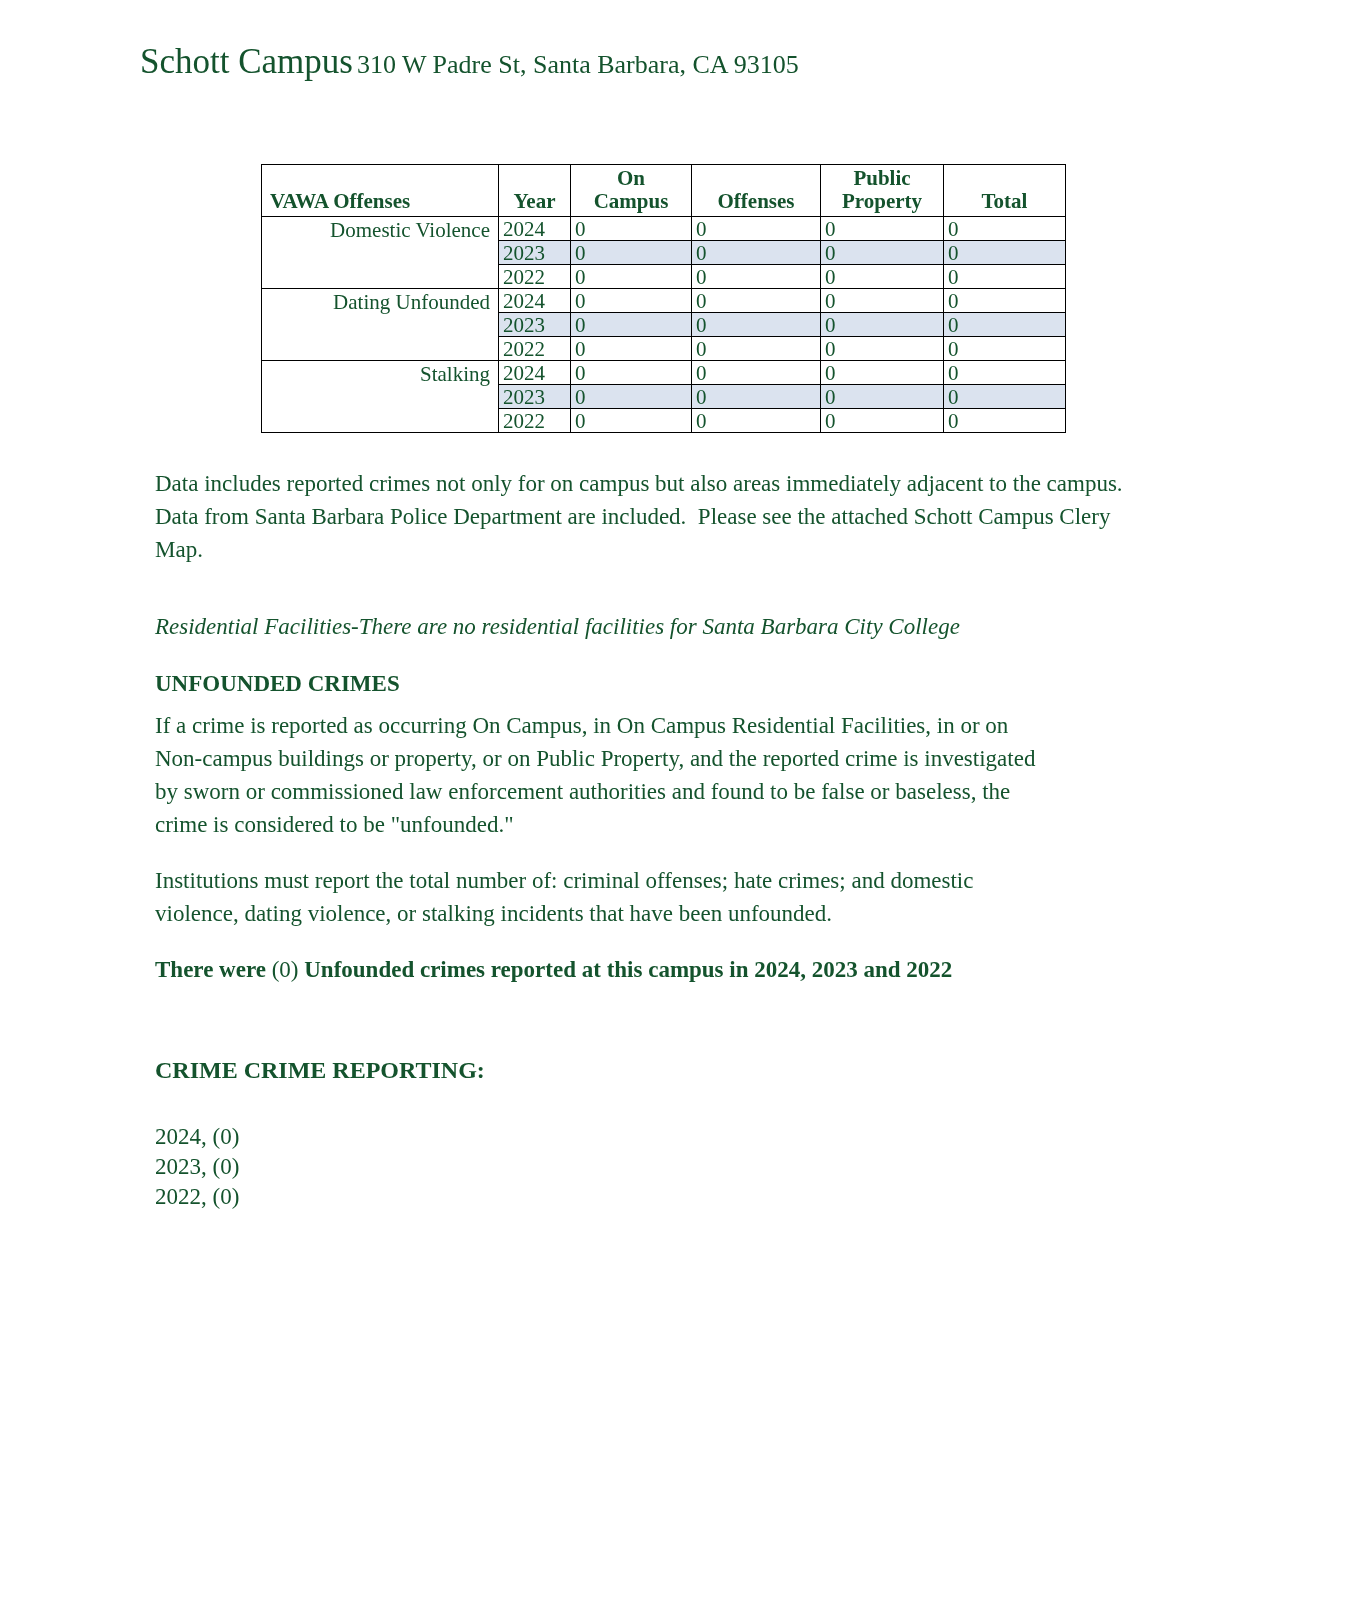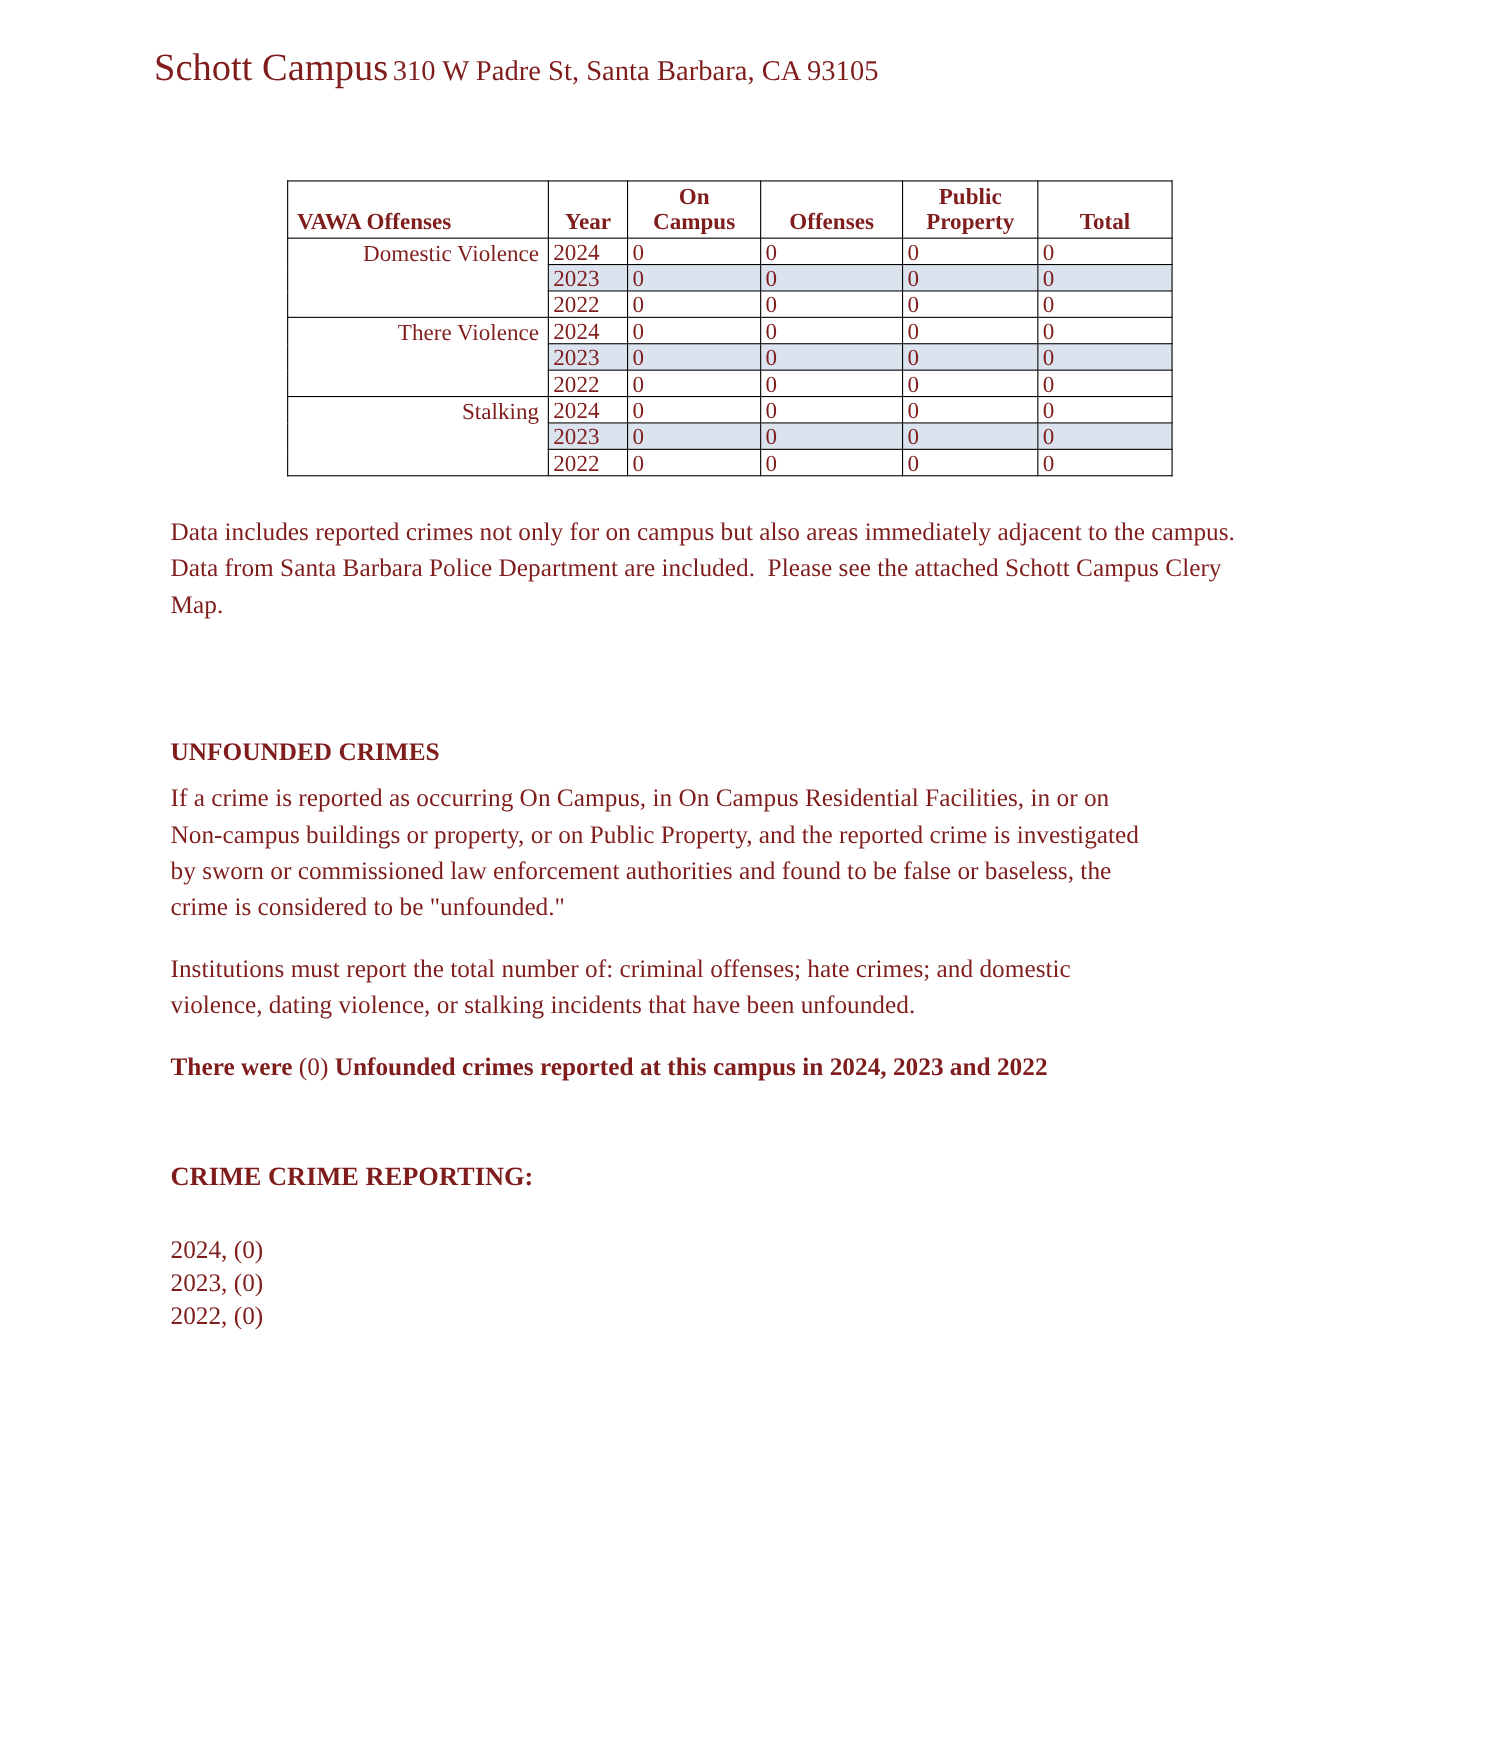--- a/index.html
+++ b/index.html
@@ -3,21 +3,21 @@
 <meta charset="utf-8">
 <style>
   * { margin: 0; padding: 0; box-sizing: border-box; }
   html, body { background: #ffffff; }
   .page {
     position: relative;
     width: 1366px;
     height: 1604px;
     background: #ffffff;
     font-family: "Liberation Serif", "DejaVu Serif", serif;
-    color: #7f1d1d;
+    color: #14532d;
     overflow: hidden;
   }
   .doc-title {
     position: absolute;
     left: 140px;
     top: 42px;
     white-space: pre;
   }
   .doc-title .campus-name { font-size: 35px; }
   .doc-title .campus-address { font-size: 26px; }
@@ -115,21 +115,21 @@
             <td>0</td>
           </tr>
           <tr>
             <td>2022</td>
             <td>0</td>
             <td>0</td>
             <td>0</td>
             <td>0</td>
           </tr>
           <tr>
-            <td class="offense-cell" rowspan="3">There Violence</td>
+            <td class="offense-cell" rowspan="3">Dating Unfounded</td>
             <td>2024</td>
             <td>0</td>
             <td>0</td>
             <td>0</td>
             <td>0</td>
           </tr>
           <tr class="shaded">
             <td>2023</td>
             <td>0</td>
             <td>0</td>
@@ -168,20 +168,21 @@
         </tbody>
     </table>
   </div>
 
   <div class="abs body-text" style="top:467px;">
     <div class="line">Data includes reported crimes not only for on campus but also areas immediately adjacent to the campus.</div>
     <div class="line">Data from Santa Barbara Police Department are included.  Please see the attached Schott Campus Clery</div>
     <div class="line">Map.</div>
   </div>
 
+  <div class="abs italic-note" style="top:614px;">Residential Facilities-There are no residential facilities for Santa Barbara City College</div>
 
   <div class="abs section-heading" style="top:671px;">UNFOUNDED CRIMES</div>
 
   <div class="abs body-text" style="top:709px;">
     <div class="line">If a crime is reported as occurring On Campus, in On Campus Residential Facilities, in or on</div>
     <div class="line">Non-campus buildings or property, or on Public Property, and the reported crime is investigated</div>
     <div class="line">by sworn or commissioned law enforcement authorities and found to be false or baseless, the</div>
     <div class="line">crime is considered to be "unfounded."</div>
   </div>
 

